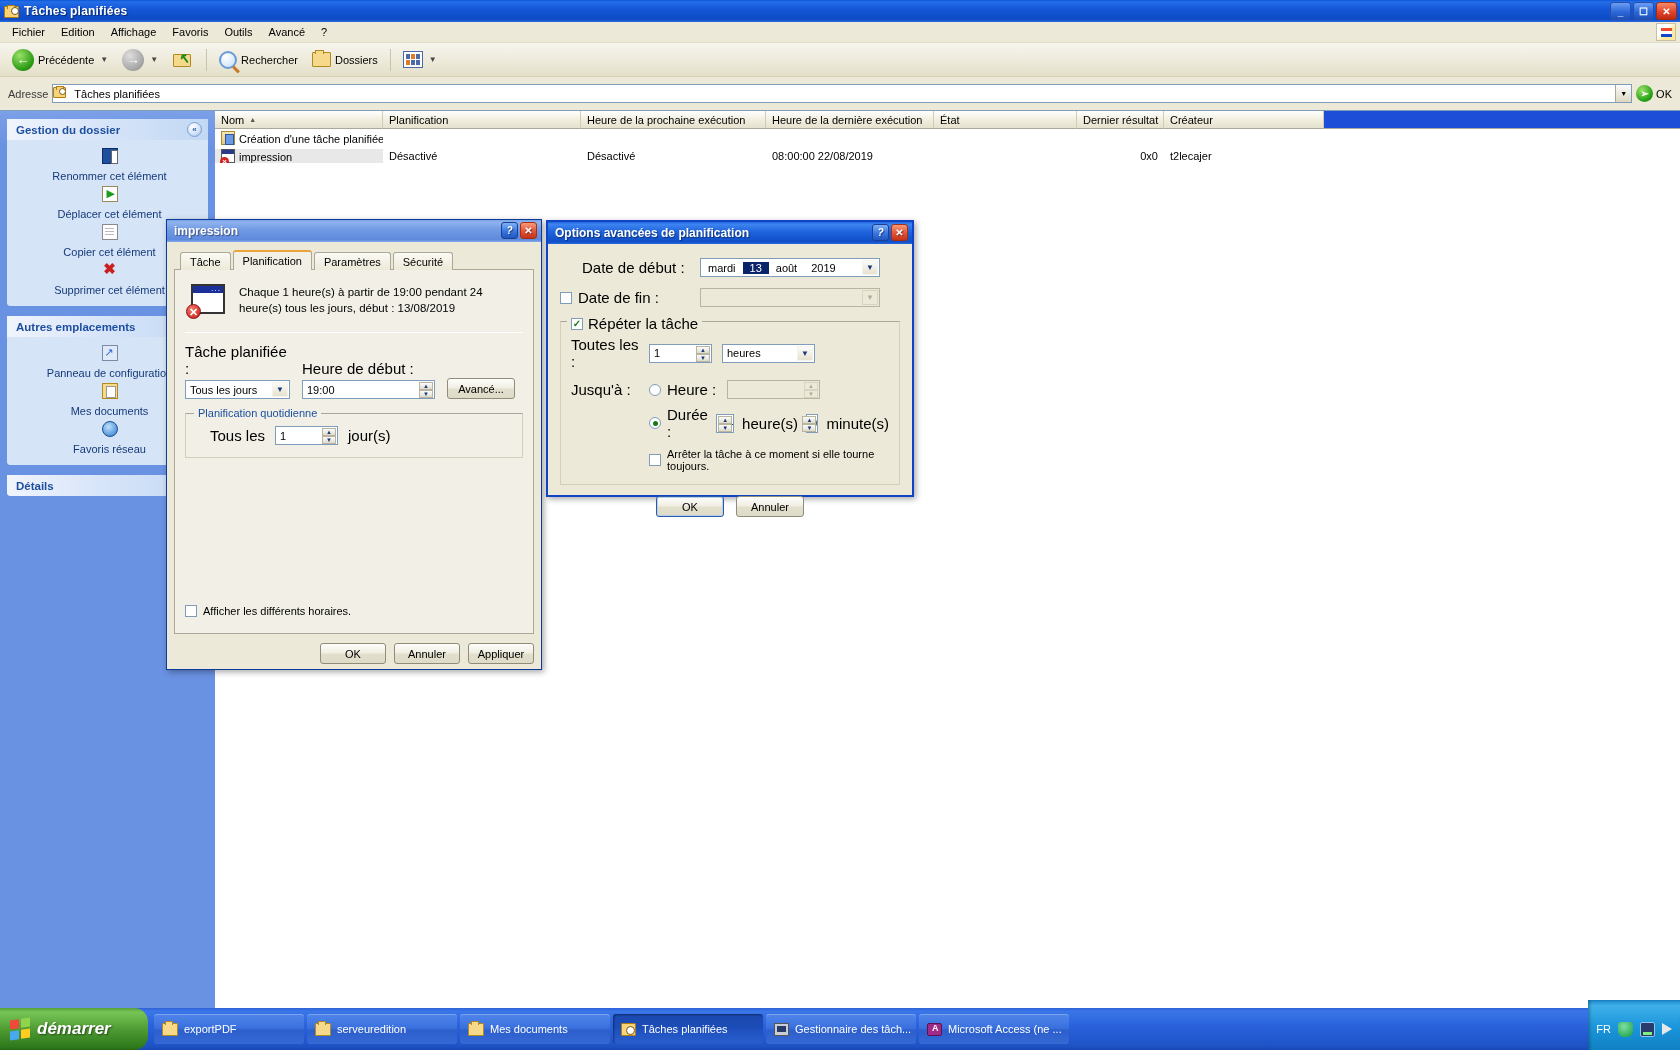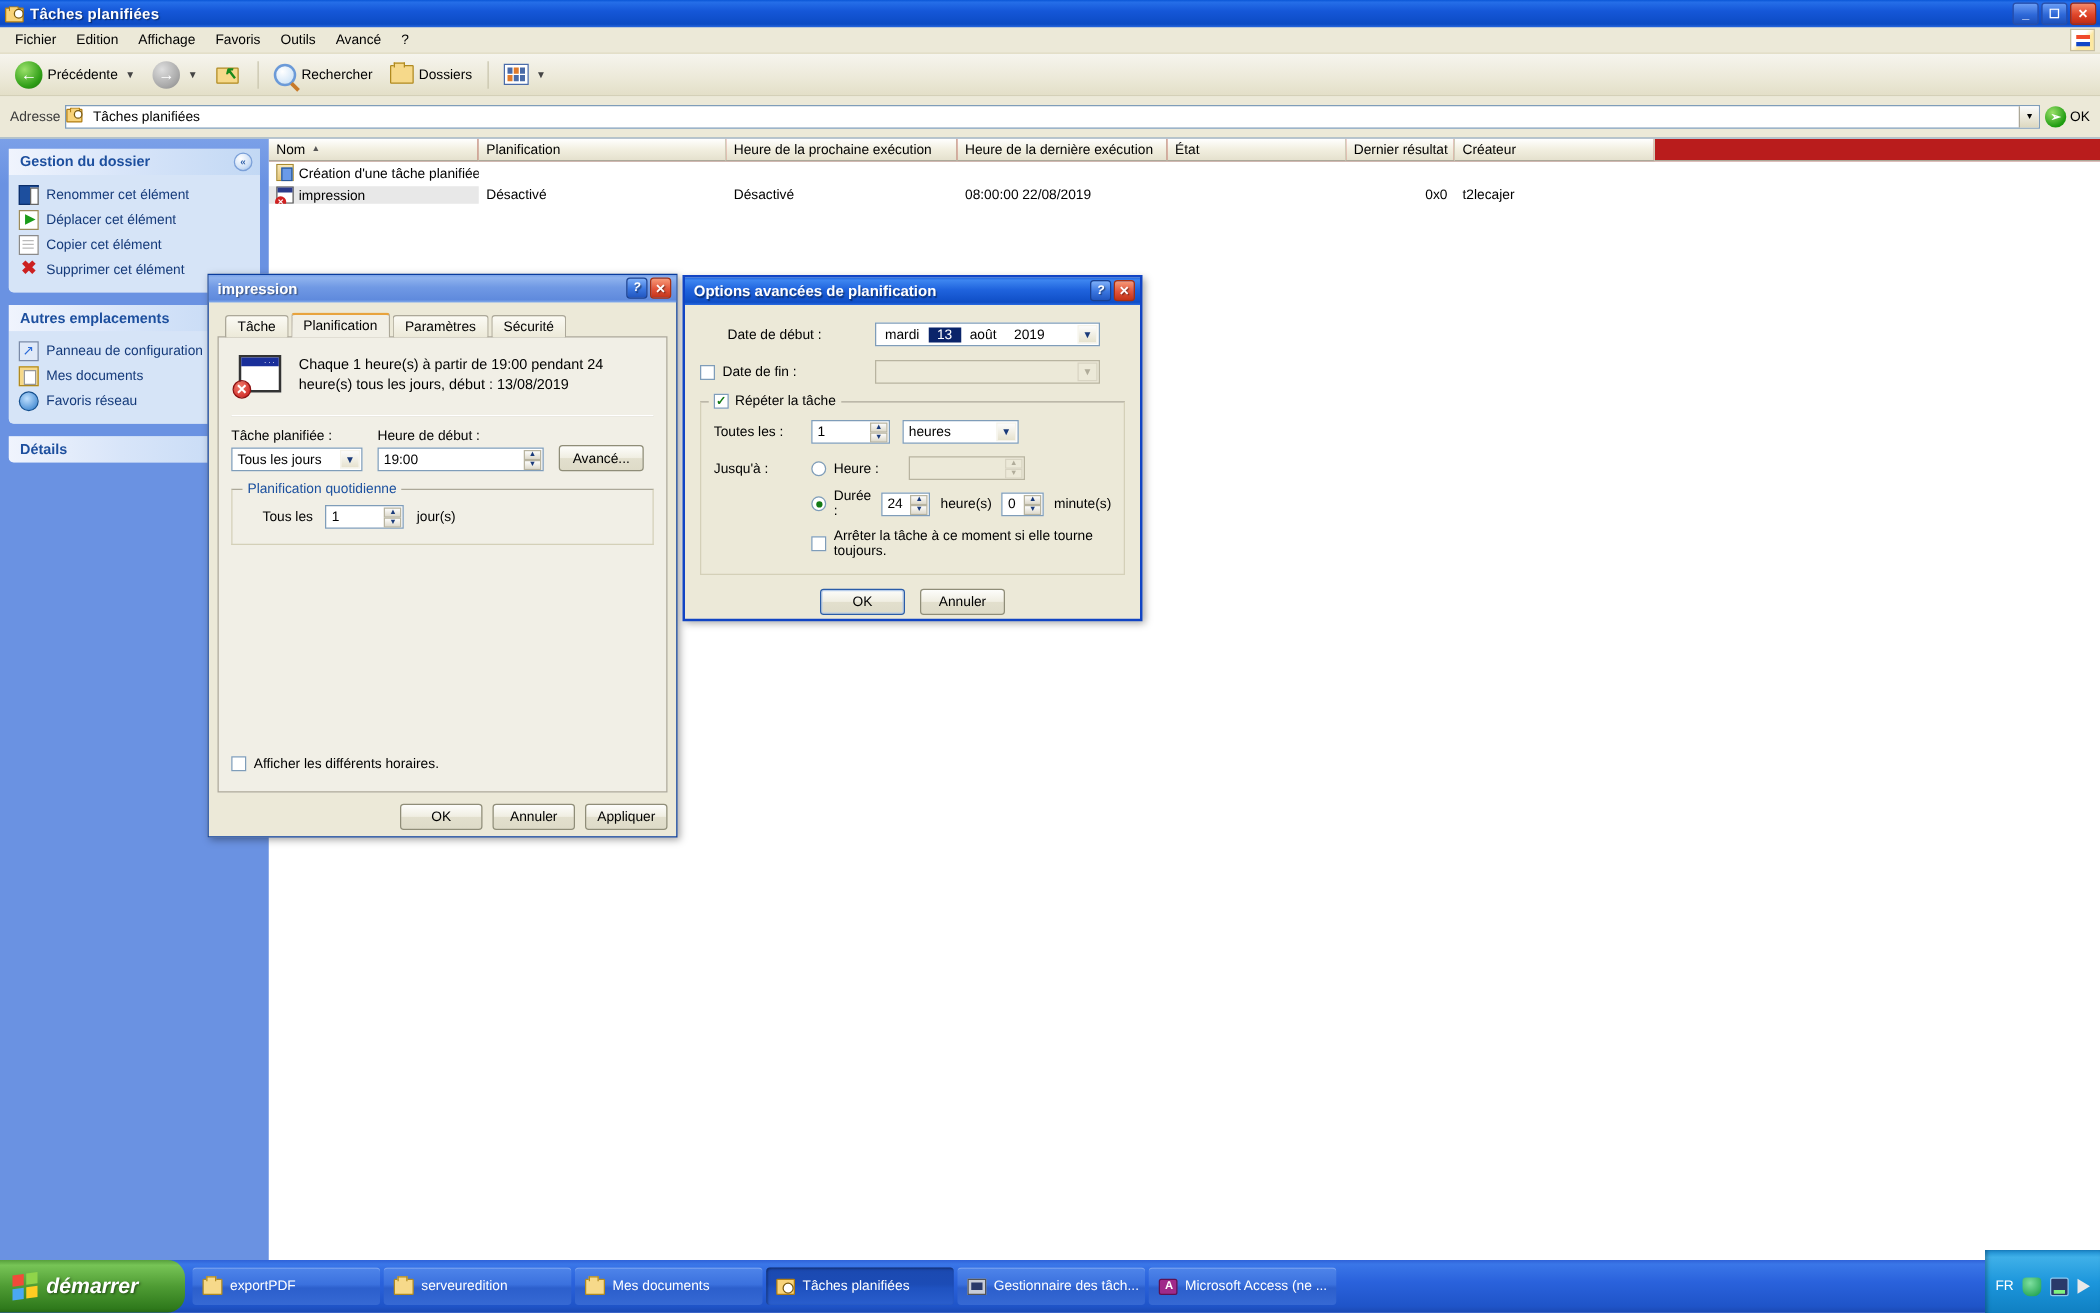--- a/index.html
+++ b/index.html
@@ -124,39 +124,39 @@
     height:21px; display:flex; align-items:center; justify-content:space-between;
     padding:0 6px 0 9px;
     background: linear-gradient(to right,#f0f4fd 0%,#d8e5f9 45%,#c2d8f4 100%);
     color:#1d4f9e; font-weight:bold; font-size:11.5px;
   }
   .sb-chev { width:15px;height:15px;border-radius:50%;
     background:radial-gradient(circle at 35% 30%,#ffffff,#cfe0f6 60%,#8fb4e6);
     border:1px solid #7ba0d8; display:flex;align-items:center;justify-content:center;
     font-size:8px;color:#2a5ca8;}
   .sb-body { background:#d6e4f7; padding:6px 4px 8px 8px; }
-  .sb-item { display:flex; align-items:center; gap:6px; padding:2px 0; font-size:11px; color:#153a7a; }
+  .sb-item { display:flex; align-items:center; gap:6px; padding:2px 0; font-size:11px; color:#153a7a;flex-direction:column; }
   .sb-ico { width:16px; height:16px; flex:none; position:relative; }
 
   .ico-rename{background:#1d4f9e;border:1px solid #0c2f6b;}
   .ico-rename::after{content:"";position:absolute;right:-1px;top:1px;width:5px;height:12px;background:#fff;border:1px solid #666;}
   .ico-move{background:#fff;border:1px solid #9a8a5a;}
   .ico-move::after{content:"\25B6";position:absolute;left:4px;top:1px;color:#1a9c1a;font-size:11px;line-height:1;}
   .ico-copy{background:#fff;border:1px solid #8a8a8a;}
   .ico-copy::after{content:"";position:absolute;left:2px;top:3px;right:3px;height:1px;box-shadow:0 3px 0 #bbb,0 6px 0 #bbb;background:#bbb;}
   .ico-del{color:#cc2020;font-size:15px;font-weight:bold;line-height:14px;text-align:center;}
   .ico-cp{background:#dfe9f8;border:1px solid #7a8aa8;}
   .ico-cp::after{content:"\2197";position:absolute;left:2px;top:0;color:#2a6ad8;font-size:11px;}
   .ico-docs{background:#f6d98a;border:1px solid #b08a20;}
   .ico-docs::after{content:"";position:absolute;left:3px;top:2px;width:8px;height:10px;background:#fff;border:1px solid #999;}
   .ico-net{background:radial-gradient(circle at 40% 35%,#bfe0ff,#2a78c8);border-radius:50%;border:1px solid #15508f;}
 
   
   .listview { flex:1; background:#fff; display:flex; flex-direction:column; overflow:hidden;}
-  .lv-header { height:18px; display:flex; background:#b91c1c; border-bottom:1px solid #aca899;}
+  .lv-header { height:18px; display:flex; background:#1d4ed8; border-bottom:1px solid #aca899;}
   .lv-th {
     border-right:1px solid #d0ccb8; border-bottom:1px solid #aca899;
     background:linear-gradient(to bottom,#ffffff,#f2efe0 50%,#e5e1ce);
     font-size:11px; color:#000; display:flex; align-items:center; padding-left:6px;
     height:18px; white-space:nowrap; overflow:hidden;
   }
   .sortarrow{margin-left:5px;font-size:7px;color:#555;}
   .lv-row { height:18px; display:flex; font-size:11px; align-items:center;}
   .lv-row.selected .cell-name { background:#e8e8e8; }
   .lv-cell { padding-left:6px; white-space:nowrap; overflow:hidden; display:flex; align-items:flex-end; gap:4px;}
@@ -207,21 +207,21 @@
   .desc-row{display:flex; gap:14px; align-items:flex-start; padding:6px 2px 12px 6px;}
   .bigicon{width:34px;height:30px;flex:none;position:relative;background:#fff;border:2px solid #333;}
   .bigicon::before{content:"";position:absolute;left:0;top:0;right:0;height:7px;background:#1a2f9a;}
   .bigicon .dots{position:absolute;right:2px;top:1px;color:#fff;font-size:7px;letter-spacing:1px;}
   .bigicon .xbadge{position:absolute;left:-7px;bottom:-7px;width:15px;height:15px;border-radius:50%;
     background:radial-gradient(circle at 35% 30%,#f07a6a,#c81818);color:#fff;font-size:11px;font-weight:bold;
     line-height:15px;text-align:center;border:1px solid #8a1010;}
   .desc-text{font-size:11.5px;line-height:16px;}
   .hr{height:1px;background:#c0bcaa;border-bottom:1px solid #fff;margin:4px 0 10px 0;}
 
-  .lbl{font-size:11px;}
+  .lbl{font-size:15px;}
   .field-row{display:flex;align-items:flex-end;gap:12px;}
   .ctl-col{display:flex;flex-direction:column;gap:3px;}
   .combo{height:19px;background:#fff;border:1px solid #7f9db9;display:flex;align-items:center;
          padding-left:4px;font-size:11px;position:relative;}
   .combo .arrowbox{position:absolute;right:1px;top:1px;bottom:1px;width:16px;
     background:linear-gradient(to bottom,#fcfcfc,#e6e2ce);border:1px solid #f5f3ea;
     display:flex;align-items:center;justify-content:center;font-size:8px;color:#1a3a7a;}
   .spin{height:19px;background:#fff;border:1px solid #7f9db9;display:flex;align-items:center;
         padding-left:4px;font-size:11px;position:relative;}
   .spin .spbox{position:absolute;right:1px;top:1px;bottom:1px;width:14px;display:flex;flex-direction:column;}

